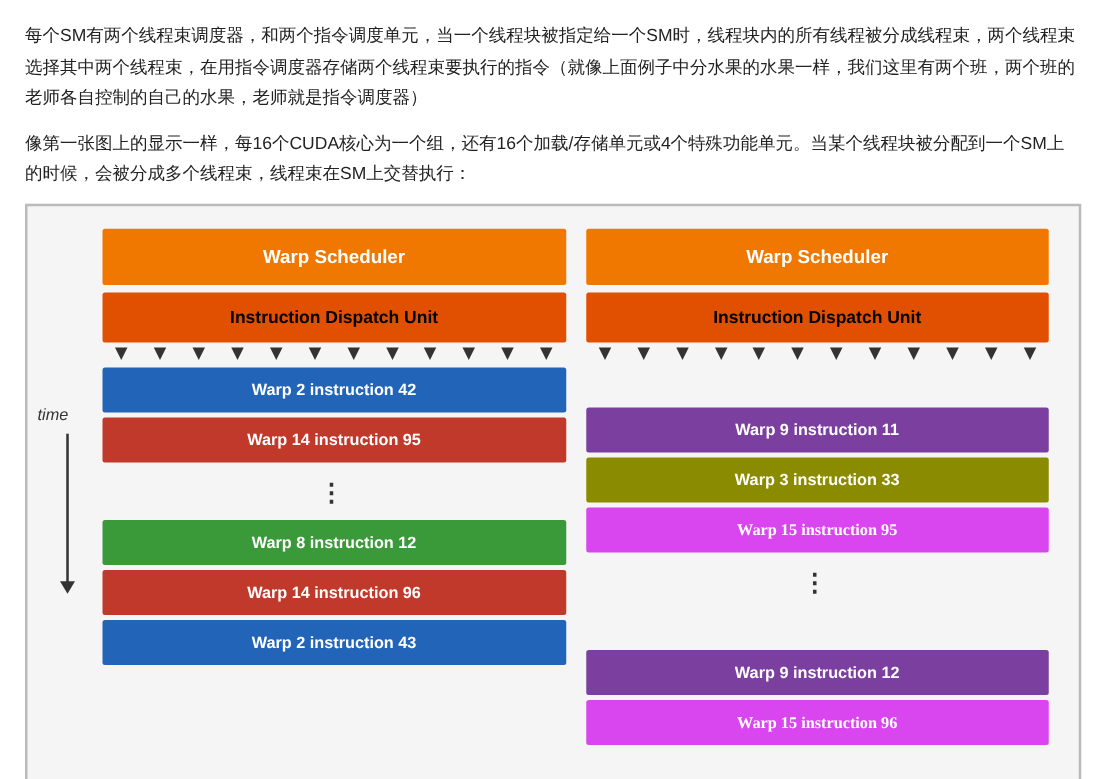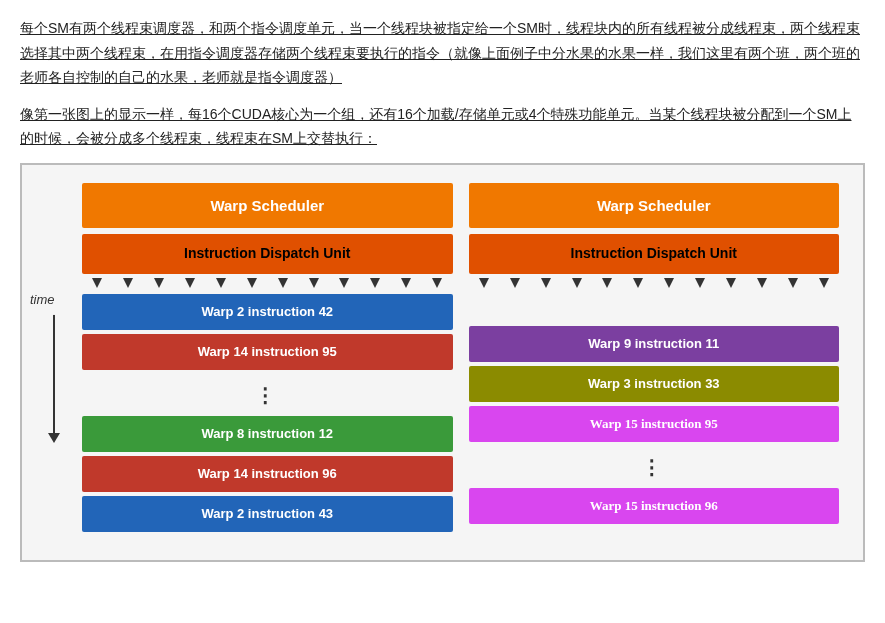--- a/index.html
+++ b/index.html
@@ -10,21 +10,20 @@
       min-height: 623px;
       padding: 16px 20px 16px 20px;
       font-size: 14px;
       line-height: 1.7;
       color: #222;
     }
     .text-block {
       margin-bottom: 12px;
       font-size: 14px;
       line-height: 1.75;
-      text-decoration: underline;
     }
     .diagram-container {
       display: flex;
       flex-direction: column;
       align-items: center;
       border: 2px solid #bbb;
       background: #f5f5f5;
       padding: 18px 24px 24px 60px;
       position: relative;
       margin-top: 8px;
@@ -200,17 +199,20 @@
         <div class="instr-box color-purple">Warp 9 instruction 11</div>
       </div>
       <div class="instr-row">
         <div class="instr-box color-olive">Warp 3 instruction 33</div>
       </div>
       <div class="instr-row">
         <div class="instr-box color-teal">Warp 15 instruction 95</div>
       </div>
       <div class="dots-row">⋮</div>
       <div class="instr-row">
+        <div class="instr-box color-purple">Warp 9 instruction 12</div>
+      </div>
+      <div class="instr-row">
         <div class="instr-box color-teal">Warp 15 instruction 96</div>
       </div>
     </div>
   </div>
 </div>
 
 </body></html>

